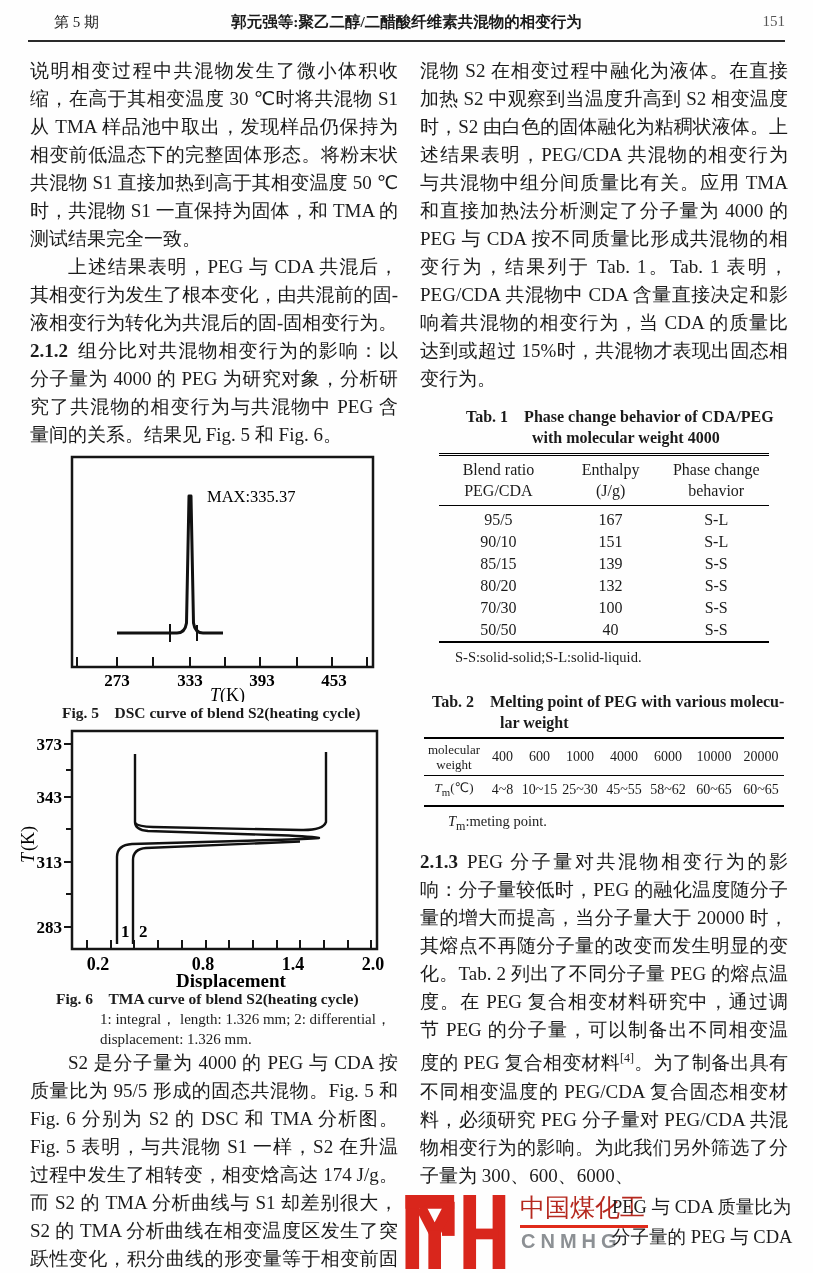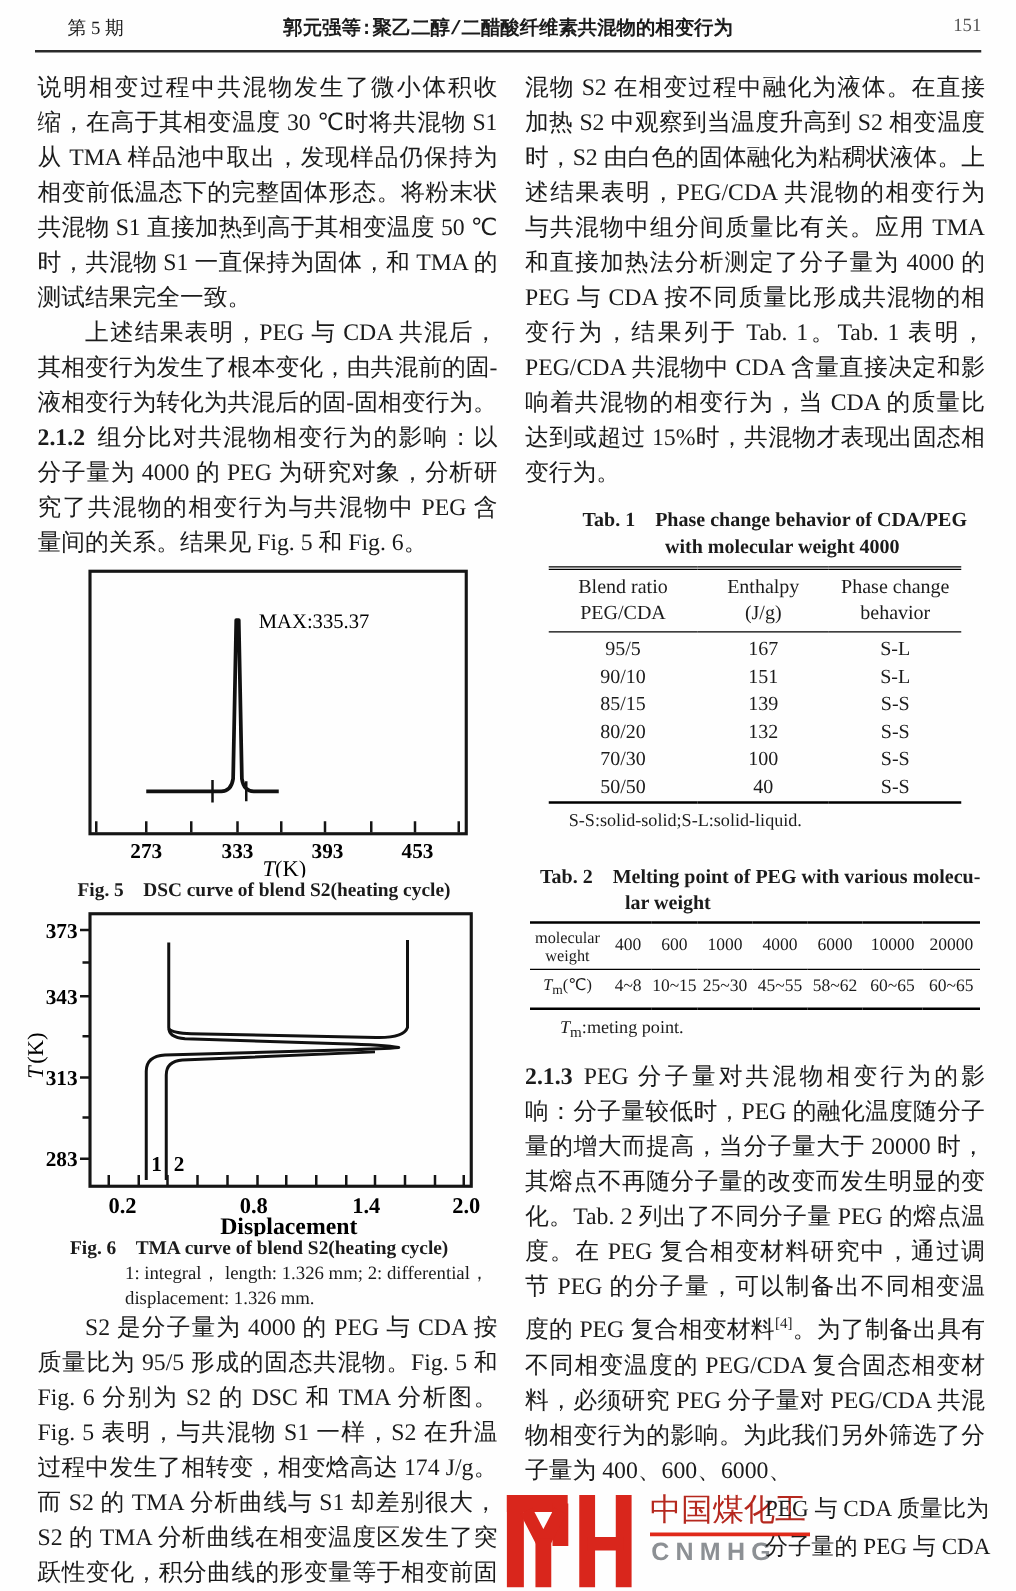--- a/index.html
+++ b/index.html
@@ -1,21 +1,21 @@
 <!DOCTYPE html>
 <html><head>
 <meta charset="utf-8">
 <style>
   html,body{margin:0;padding:0;background:#e8e8e8;}
   .page{position:relative;width:813px;height:1273px;background:#fefefe;overflow:hidden;
         color:#1b1b1b;font-family:"Liberation Serif","DejaVu Sans",serif;}
   
   .hdr-issue{position:absolute;left:30px;top:13px;font-size:15px;margin-left:24px;}
   .hdr-title{position:absolute;left:0;top:12px;width:100%;text-align:center;
-             font-size:15.5px;font-weight:700;font-family:Liberation Mono, monospace;}
+             font-size:15.5px;font-weight:700;font-family:Liberation Serif, serif;}
   .hdr-page{position:absolute;right:28px;top:13px;font-size:15px;color:#555;}
   .hdr-rule{position:absolute;left:28px;top:40px;width:757px;height:2px;background:#2a2a2a;}
   
   .col{position:absolute;top:57px;width:368px;}
   .col-left{left:30px;}
   .col-right{left:420px;}
   p.body{margin:0;font-size:19px;line-height:28px;text-align:justify;}
   .indent{text-indent:2em;}
   .secnum{font-weight:700;margin-right:9px;}
   sup.ref{font-size:12px;}
@@ -266,21 +266,21 @@
         <td>25~30</td>
             <td>45~55</td>
         <td>58~62</td>
             <td>60~65</td>
         <td>60~65</td>
       </tr>
     </tbody>
       </table>
     <div class="t-foot t2-foot"><i>T</i><sub>m</sub><span>:meting point.</span></div>
 
-    <p class="body" style="margin-top:13px;"><b class="secnum">2.1.3</b><span>PEG 分子量对共混物相变行为的影响：分子量较低时，PEG 的融化温度随分子量的增大而提高，当分子量大于 20000 时，其熔点不再随分子量的改变而发生明显的变化。Tab. 2 列出了不同分子量 PEG 的熔点温度。在 PEG 复合相变材料研究中，通过调节 PEG 的分子量，可以制备出不同相变温度的 PEG 复合相变材料</span><sup class="ref">[4]</sup><span>。为了制备出具有不同相变温度的 PEG/CDA 复合固态相变材料，必须研究 PEG 分子量对 PEG/CDA 共混物相变行为的影响。为此我们另外筛选了分子量为 400、600、6000、</span></p>
+    <p class="body" style="margin-top:13px;"><b class="secnum">2.1.3</b><span>PEG 分子量对共混物相变行为的影响：分子量较低时，PEG 的融化温度随分子量的增大而提高，当分子量大于 20000 时，其熔点不再随分子量的改变而发生明显的变化。Tab. 2 列出了不同分子量 PEG 的熔点温度。在 PEG 复合相变材料研究中，通过调节 PEG 的分子量，可以制备出不同相变温度的 PEG 复合相变材料</span><sup class="ref">[4]</sup><span>。为了制备出具有不同相变温度的 PEG/CDA 复合固态相变材料，必须研究 PEG 分子量对 PEG/CDA 共混物相变行为的影响。为此我们另外筛选了分子量为 300、600、6000、</span></p>
 
     <div class="wm">
       <svg class="wm-logo" width="110" height="74" viewBox="0 0 112 76">
         <g stroke="#d9261c" fill="none">
           <path d="M7,0 V76" stroke-width="14"></path>
           <path d="M0,7 H50" stroke-width="14"></path>
           <path d="M44,7 V42" stroke-width="13"></path>
           <path d="M16,13 L30,40 L44,13" stroke-width="11"></path>
           <path d="M30,36 V76" stroke-width="13"></path>
           <path d="M66,0 V76" stroke-width="13"></path>

